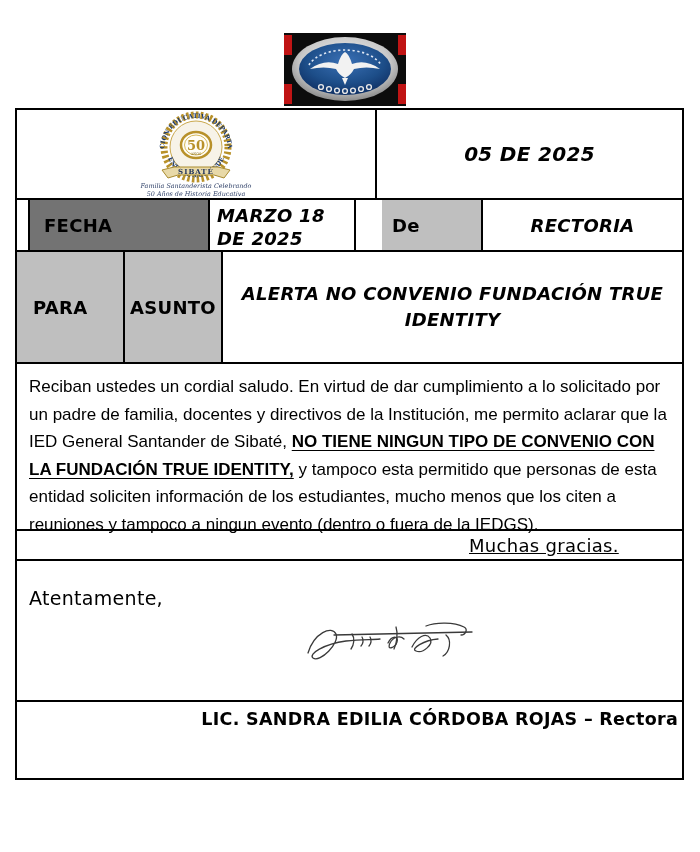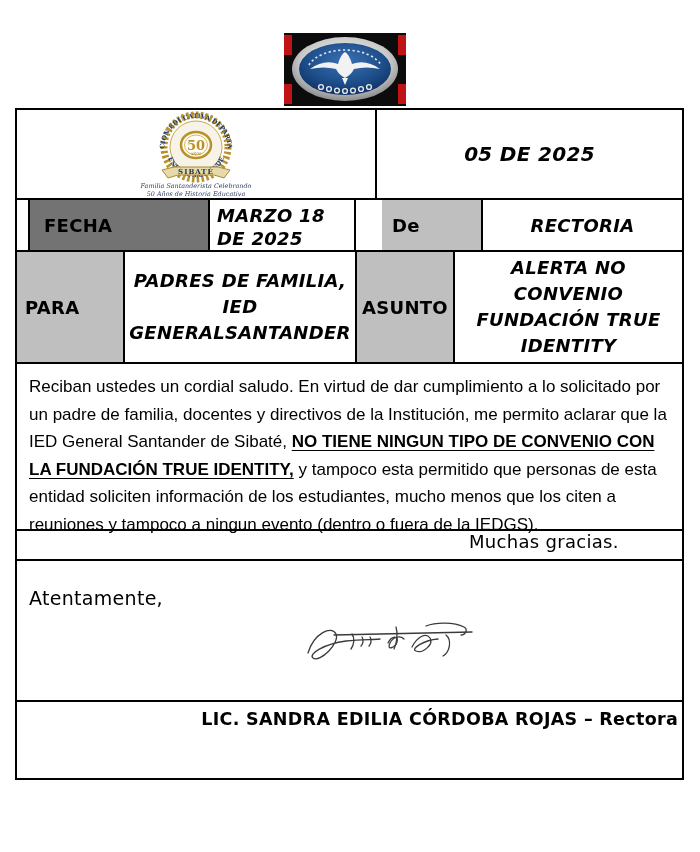--- a/index.html
+++ b/index.html
@@ -35,34 +35,34 @@
   
   .r-fecha{height:52px;}
   .c-strip{width:13px;background:#fff;}
   .c-fecha{width:180px;padding-left:14px;}
   .c-fechaval{width:146px;display:flex;flex-direction:column;justify-content:flex-end;padding-left:7px;line-height:23px;}
   .c-de{width:101px;padding-left:10px;margin-left:26px;}
   .c-deval{flex:1;display:flex;align-items:center;justify-content:center;}
 
   
   .r-para{height:112px;}
-  .c-para{width:108px;padding-left:8px;}
+  .c-para{width:108px;padding-left:16px;}
   .c-paraval{width:232px;display:flex;align-items:center;justify-content:center;text-align:center;line-height:26px;padding:0 6px;}
   .c-asunto{width:98px;padding-left:5px;}
   .c-asuntoval{flex:1;display:flex;align-items:center;justify-content:center;text-align:center;line-height:26px;padding:0 10px;}
 
   
   .r-body{height:167px;}
   .bodytext{padding:9px 12px 0 12px;font-family:"Liberation Sans",sans-serif;
             font-size:17px;line-height:27.5px;width:100%;}
   .bodytext b u{text-underline-offset:3px;}
 
   .r-note{height:28px;align-items:center;}
   .note{padding-left:10px;font-size:16.5px;}
-  .r-thanks{height:30px;align-items:flex-start;}
+  .r-thanks{height:30px;align-items:center;text-decoration:underline;}
   .thanks{padding-left:452px;font-size:18px;}
 
   .r-sign{height:139px;position:relative;border-bottom:2px solid #000;}
   .closing{position:absolute;left:12px;top:26px;font-size:19px;}
   .signature{position:absolute;left:283px;top:52px;}
 
   .r-name{height:50px;}
   .signer{width:100%;text-align:right;padding:7px 4px 0 0;font-weight:bold;font-size:17.5px;}
 
   
@@ -155,23 +155,20 @@
         <span class="val">DE 2025</span>
       </div>
       <div class="cell c-de gray-dark lbl comic">De</div>
       <div class="cell last c-deval comic">
         <span class="val">RECTORIA</span>
       </div>
     </div>
 
     <div class="row r-para">
       <div class="cell c-para gray-dark lbl comic">PARA</div>
-      <div class="cell c-paraval comic">
-        <span class="val">PADRES DE FAMILIA, IED GENERALSANTANDER</span>
-      </div>
       <div class="cell c-asunto gray-dark lbl comic">ASUNTO</div>
       <div class="cell last c-asuntoval comic">
         <span class="val">ALERTA NO CONVENIO FUNDACIÓN TRUE IDENTITY</span>
       </div>
     </div>
 
     <div class="row r-body">
       <div class="bodytext">
         <span>Reciban ustedes un cordial saludo. En virtud de dar cumplimiento a lo solicitado por un padre de familia, docentes y directivos de la Institución, me permito aclarar que la IED General Santander de Sibaté, </span><b><u>NO TIENE NINGUN TIPO DE CONVENIO CON LA FUNDACIÓN TRUE IDENTITY,</u></b><span> y tampoco esta permitido que personas de esta entidad soliciten información de los estudiantes, mucho menos que los citen a reuniones y tampoco a ningun evento (dentro o fuera de la IEDGS).</span>
       </div>

